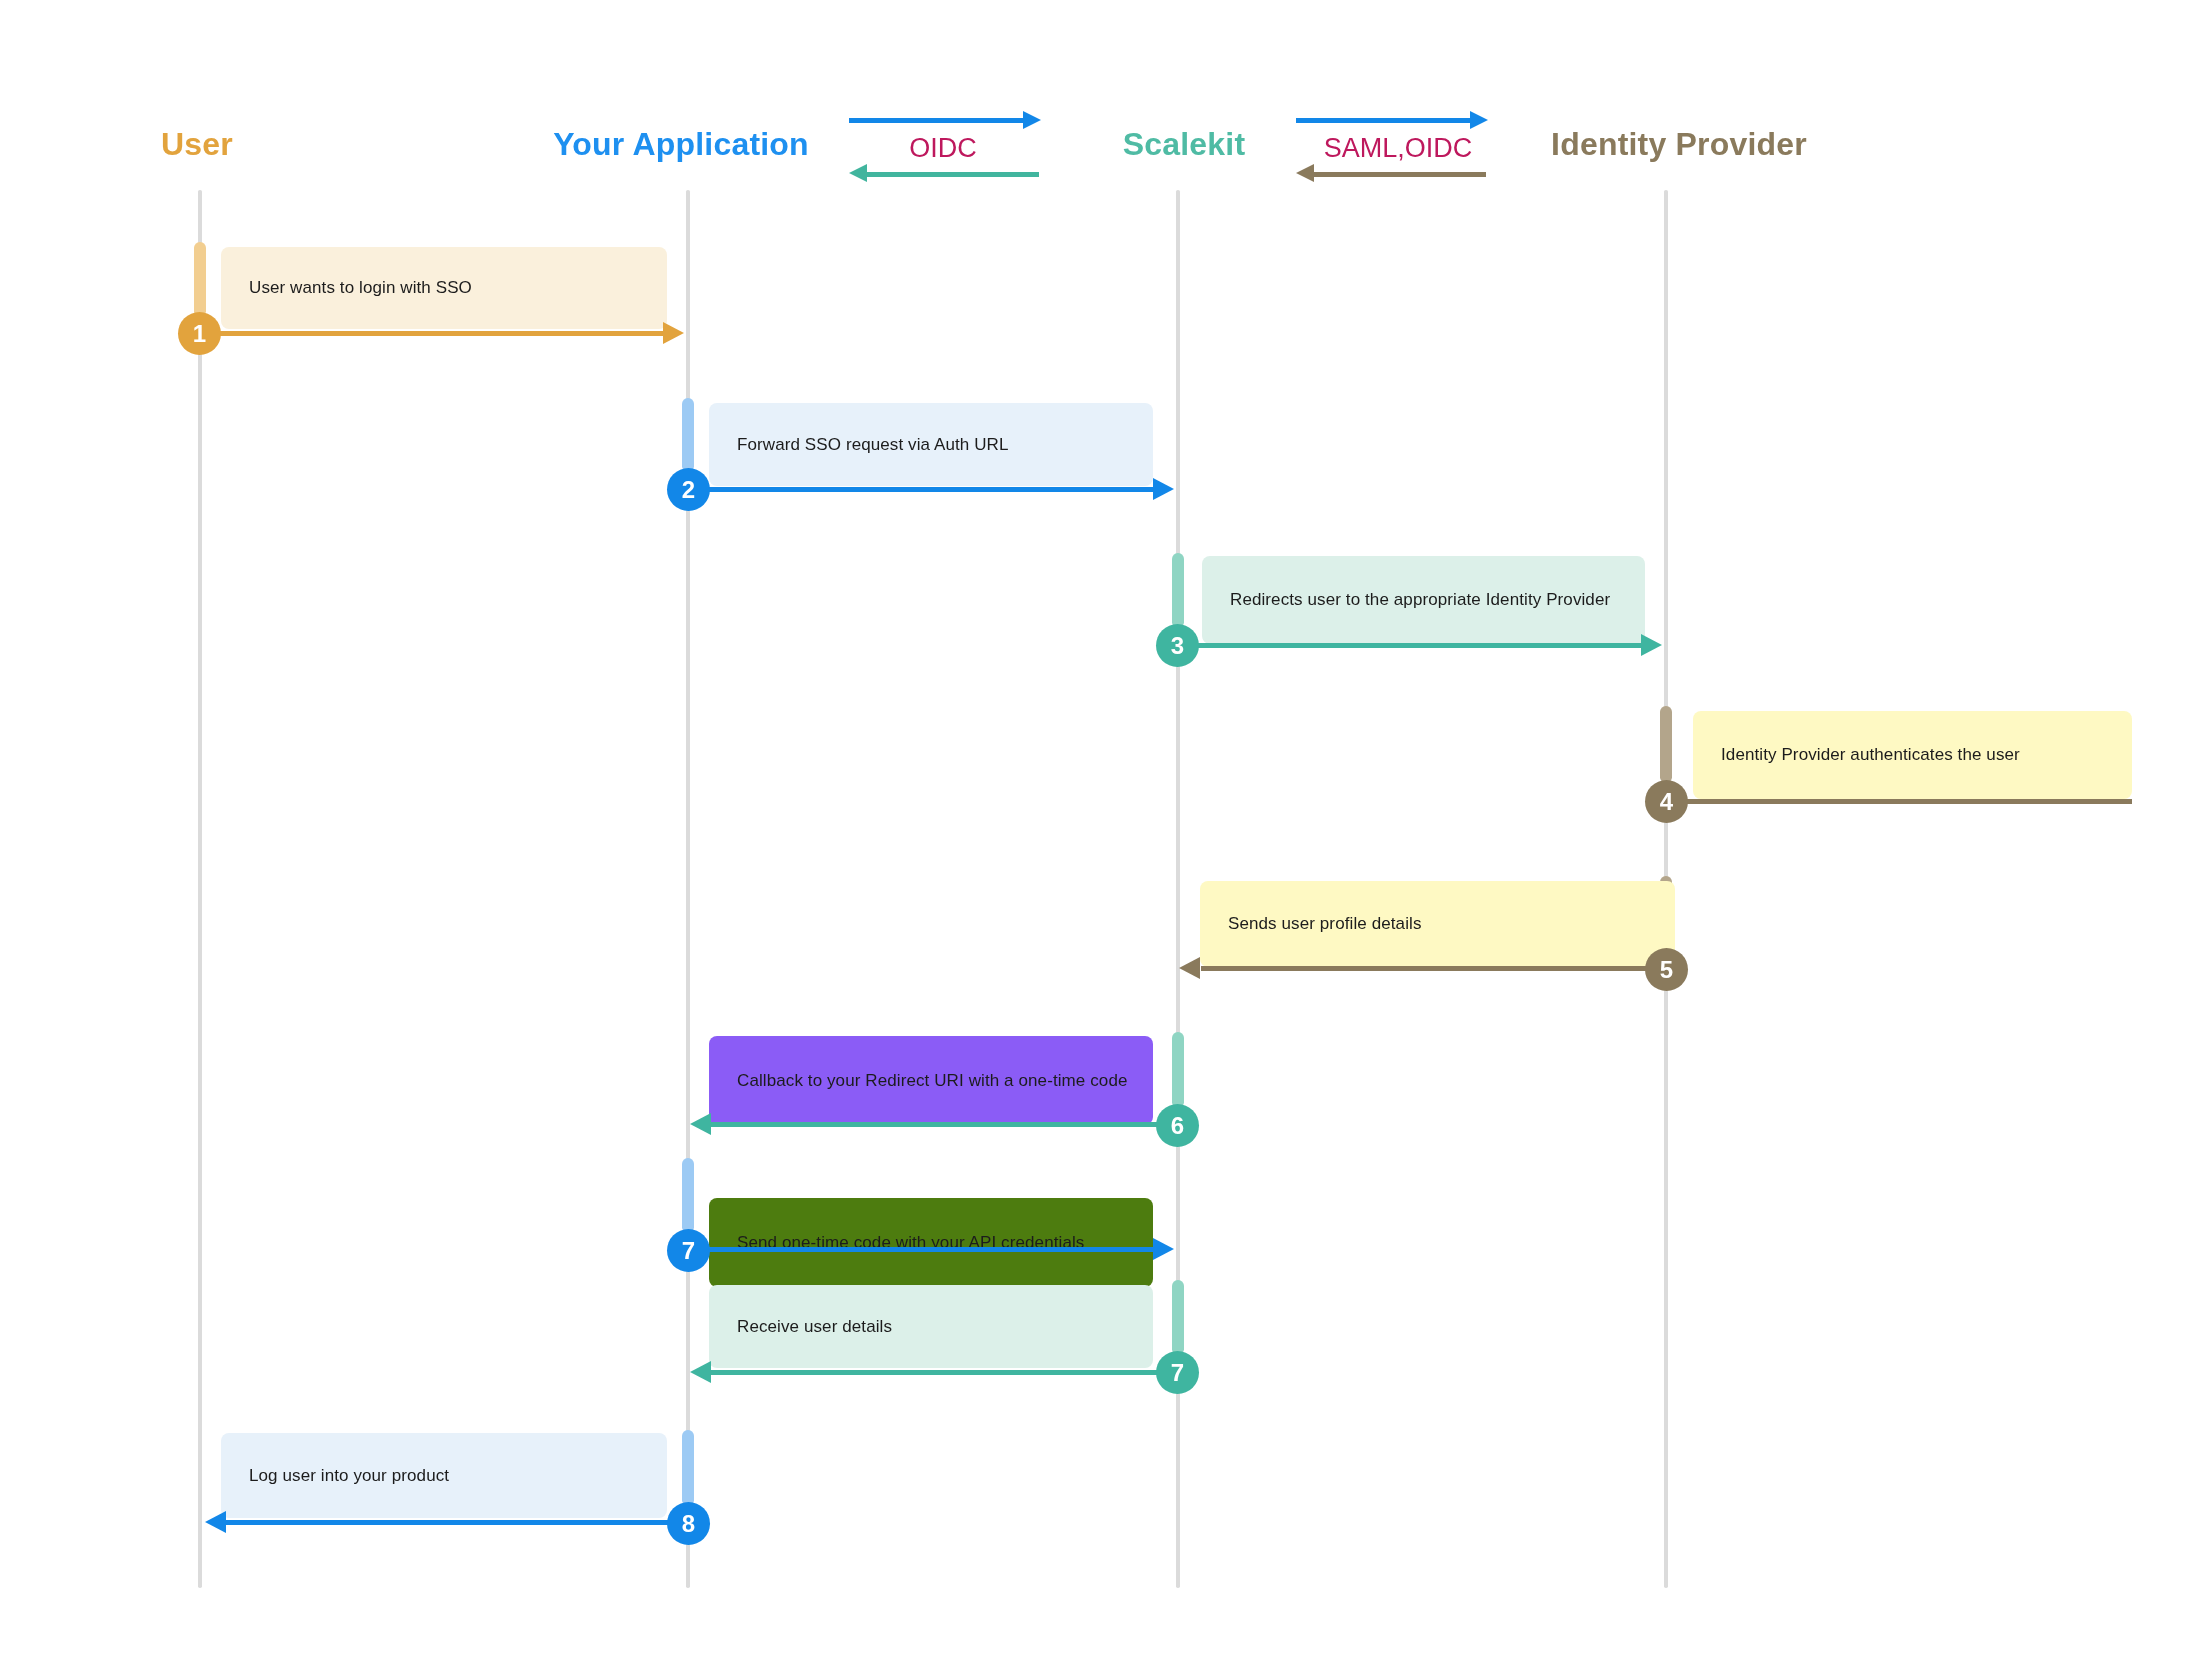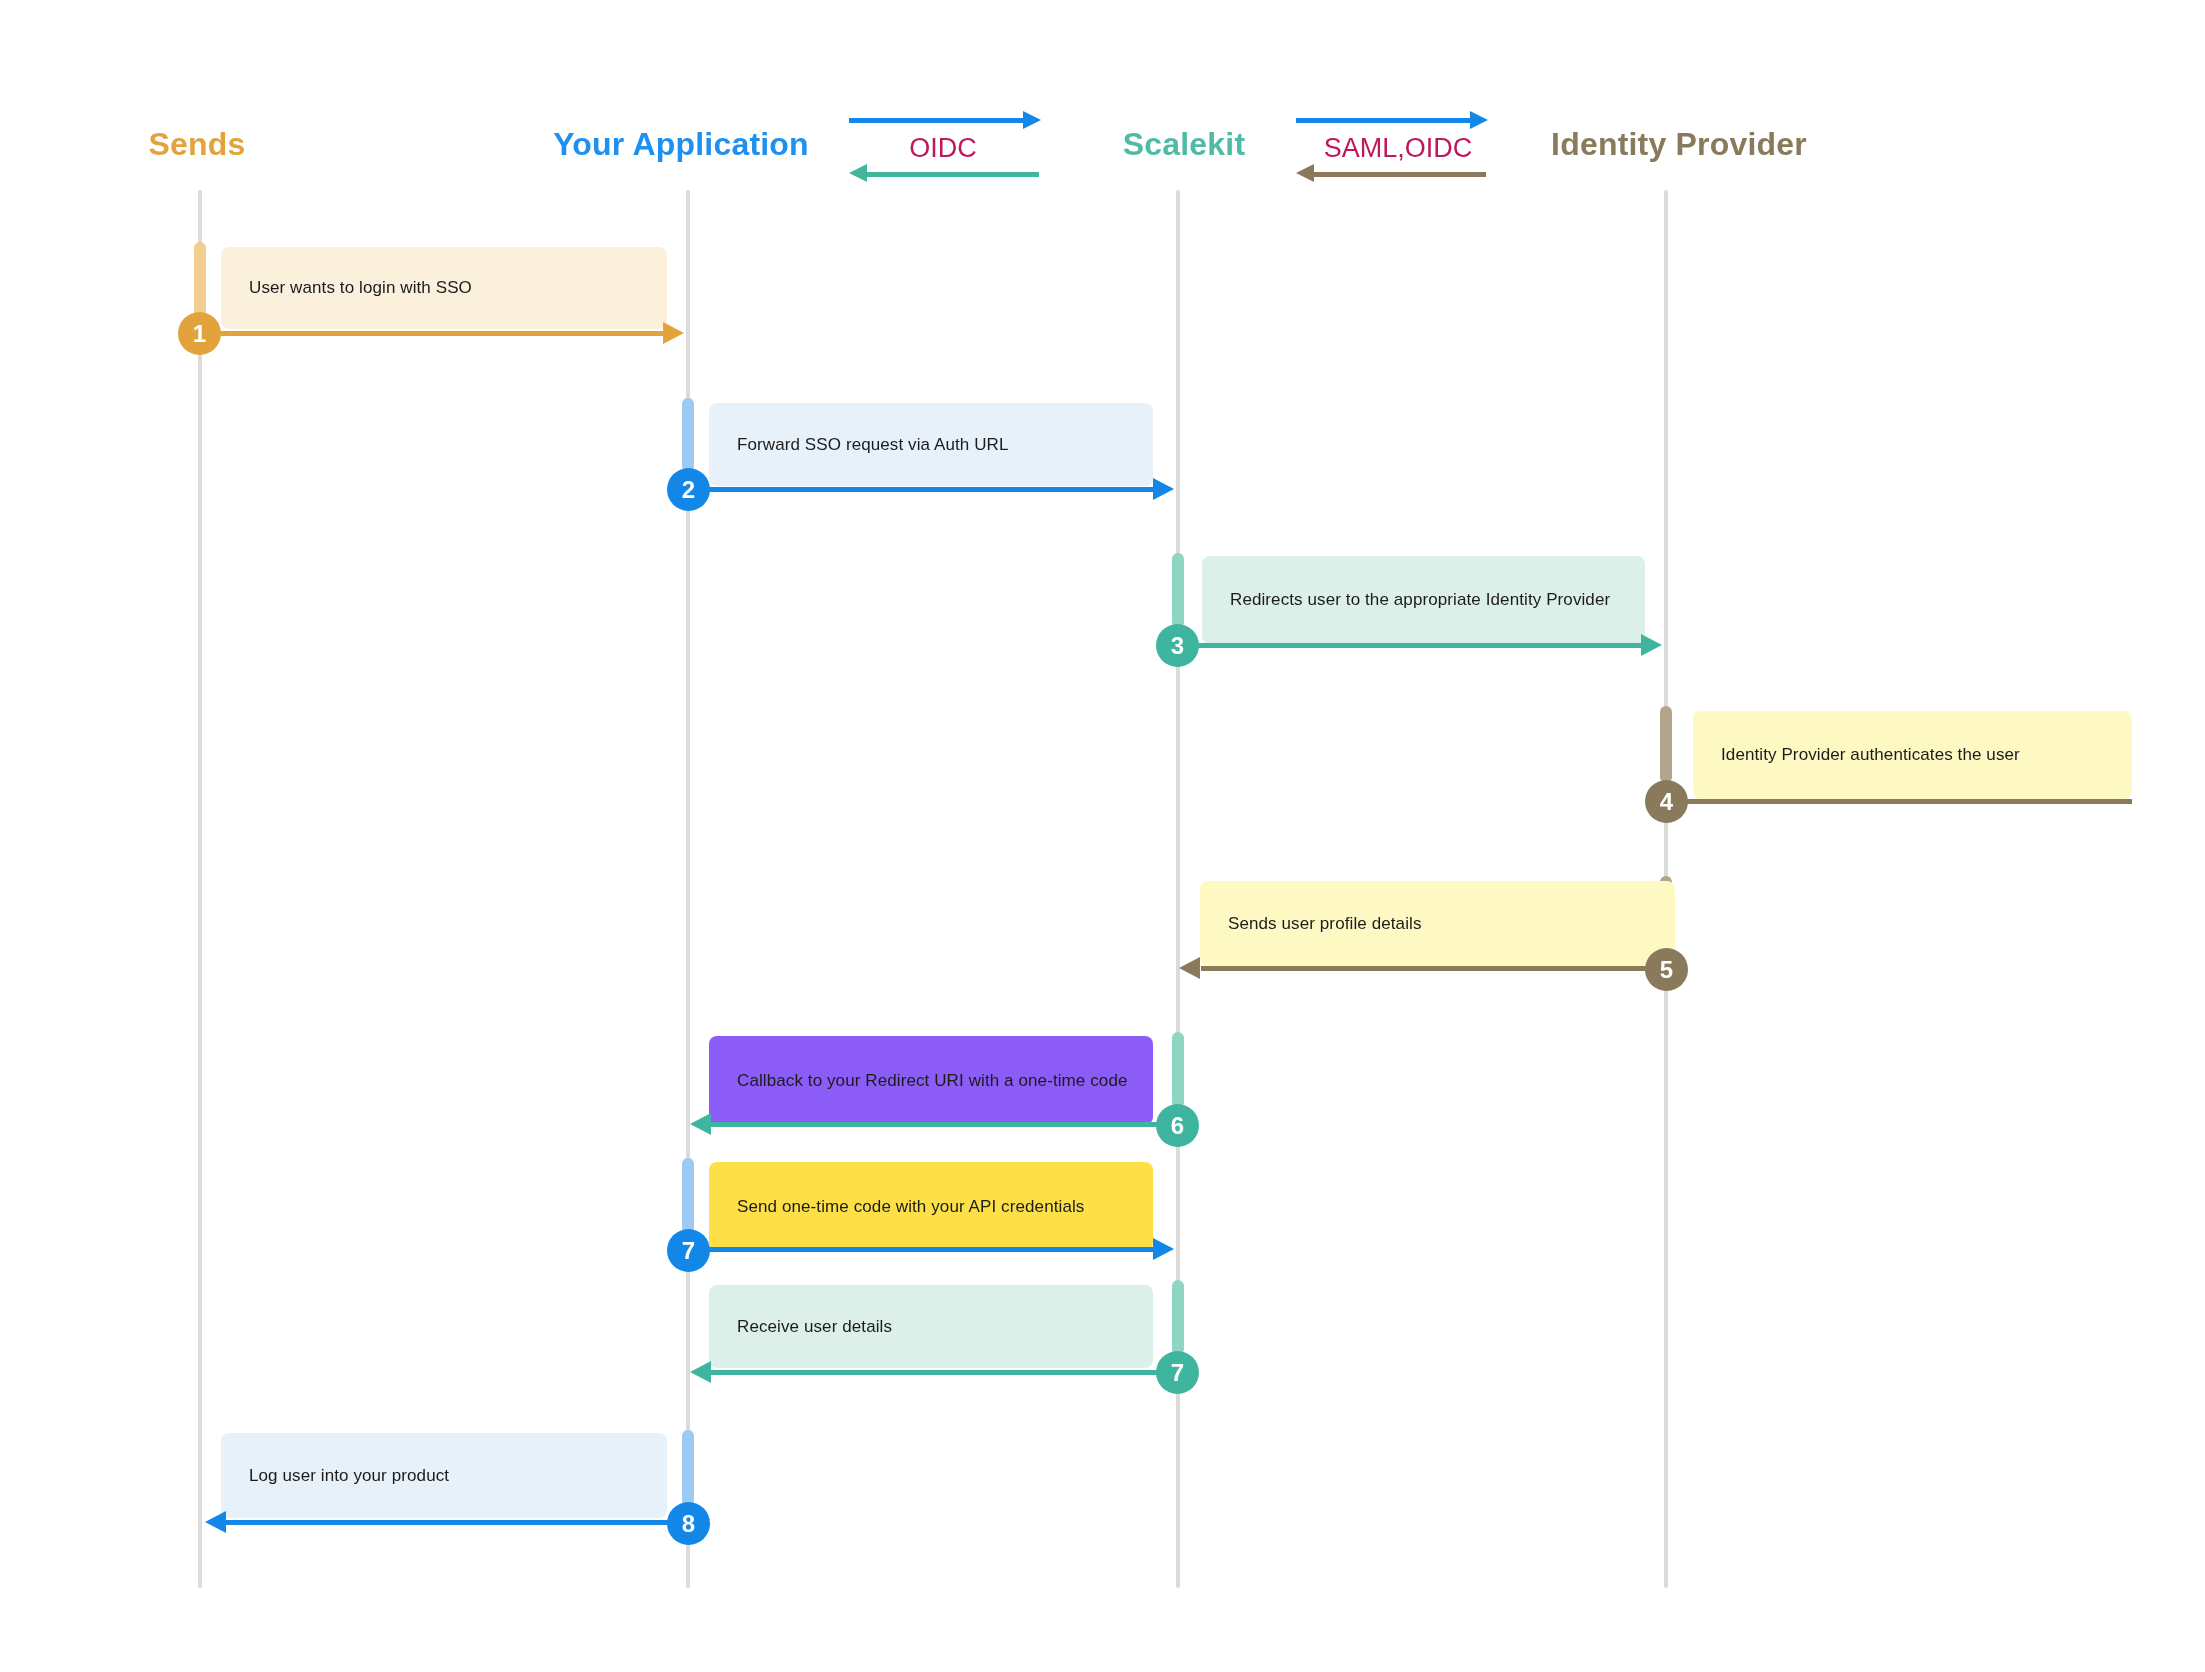--- a/index.html
+++ b/index.html
@@ -34,21 +34,21 @@
 </head>
 <body>
 
 <div id="canvas">
 
   <div class="lifeline" style="left:198px"></div>
   <div class="lifeline" style="left:686px"></div>
   <div class="lifeline" style="left:1176px"></div>
   <div class="lifeline" style="left:1664px"></div>
 
-  <div class="actor-header" style="left:197px;color:#E2A33D">Sends</div>
+  <div class="actor-header" style="left:197px;color:#E2A33D">User</div>
   <div class="actor-header" style="left:681px;color:#1E90F0">Your Application</div>
   <div class="actor-header" style="left:1184px;color:#4FBBA4">Scalekit</div>
   <div class="actor-header" style="left:1679px;color:#8A7A5C">Identity Provider</div>
 
   <div class="p-line" style="left:849px;top:118px;width:174px;background:#1287E8"></div>
   <div class="p-head-r" style="left:1023px;top:111px;border-left-color:#1287E8"></div>
   <div class="proto-label" style="left:943px">OIDC</div>
   <div class="p-head-l" style="left:849px;top:164px;border-right-color:#41B59E"></div>
   <div class="p-line" style="left:867px;top:172px;width:172px;background:#41B59E"></div>
 
@@ -112,21 +112,21 @@
     <div class="box" style="left:709px;top:1036px;width:444px;height:89px;background:#8b5cf6">
       <span class="boxtext">Callback to your Redirect URI with a one-time code</span>
     </div>
     <div class="head-l" style="left:690px;top:1113px;border-right-color:#3FB5A0"></div>
     <div class="line" style="left:711px;top:1122px;width:466px;background:#3FB5A0"></div>
     <div class="badge" style="left:1156px;top:1104px;background:#3FB5A0">6</div>
   </div>
 
   <div>
     <div class="act" style="left:682px;top:1158px;height:75px;background:#9CCAF4"></div>
-    <div class="box" style="left:709px;top:1162px;width:444px;height:89px;background:#fde047">
+    <div class="box" style="left:709px;top:1198px;width:444px;height:89px;background:#4d7c0f">
       <span class="boxtext">Send one-time code with your API credentials</span>
     </div>
     <div class="line" style="left:688px;top:1247px;width:465px;background:#1287E8"></div>
     <div class="head-r" style="left:1153px;top:1238px;border-left-color:#1287E8"></div>
     <div class="badge" style="left:667px;top:1229px;background:#1287E8">7</div>
   </div>
 
   <div>
     <div class="act" style="left:1172px;top:1280px;height:75px;background:#8FD5C3"></div>
     <div class="box" style="left:709px;top:1285px;width:444px;height:83px;background:#DCF0E9">

